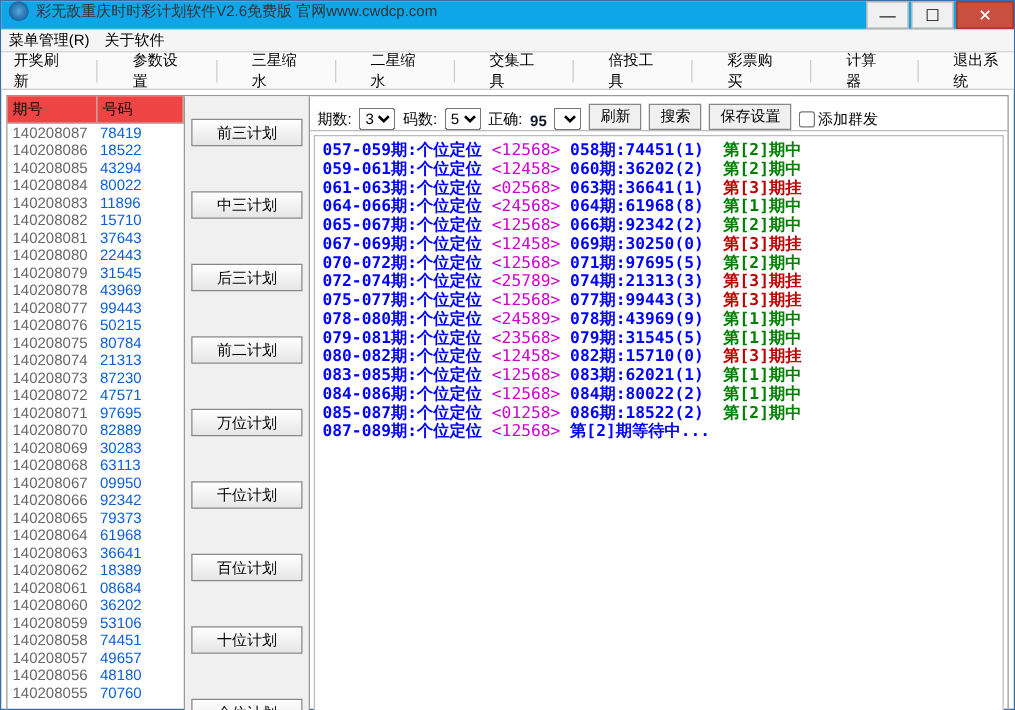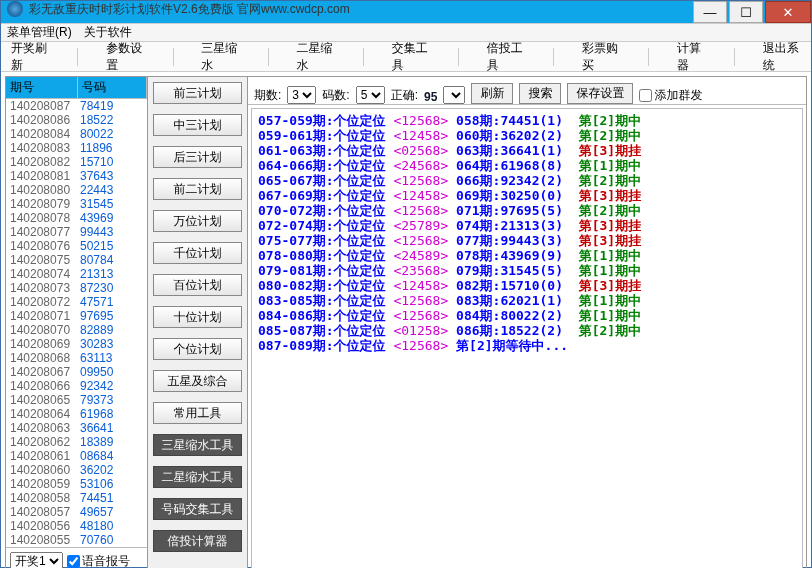--- a/index.html
+++ b/index.html
@@ -11,34 +11,34 @@
 .titlebar .winbtns { display: flex; }
 .titlebar .winbtn { width: 34px; height: 22px; border: 1px solid #aaa; margin-left: 2px; display: flex; align-items: center; justify-content: center; font-size: 13px; background: #f0f0f0; }
 .titlebar .winbtn.close { background: #c94f40; color: #fff; border-color: #a03020; width: 46px; }
 .menubar { height: 22px; background: #f5f5f5; border-bottom: 1px solid #ccc; display: flex; align-items: center; padding: 0 6px; gap: 12px; }
 .menubar span { cursor: default; }
 .toolbar { height: 30px; border-bottom: 1px solid #ccc; display: flex; align-items: center; padding: 0 8px; gap: 24px; background: #fafafa; }
 .toolbar .tbtn { padding: 2px 2px; cursor: default; }
 .toolbar .sep { width: 1px; height: 18px; background: #ccc; margin: 0 2px; }
 .body { flex: 1; display: flex; border: 1px solid #999; margin: 4px; }
 .leftcol { width: 142px; border-right: 1px solid #999; display: flex; flex-direction: column; }
-.list-head { display: flex; background: #0ea5e9; border-bottom: 1px solid #bbb; font-size: 12px; }
+.list-head { display: flex; background: #ef4444; border-bottom: 1px solid #bbb; font-size: 12px; }
 .list-head div { padding: 2px 4px; border-right: 1px solid #bbb; }
 .list-head .c1 { width: 72px; }
 .list-head .c2 { flex: 1; }
 .list-body { flex: 1; overflow: hidden; }
 .row { display: flex; font-size: 12px; line-height: 14px; color: #666; }
 .row .c1 { width: 72px; padding-left: 4px; }
 .row .c2 { flex: 1; padding-left: 2px; color: #0a5ed8; }
 .left-bottom { border-top: 1px solid #bbb; padding: 4px; display: flex; flex-direction: column; gap: 6px; }
 .lb-row1 { display: flex; align-items: center; gap: 4px; }
 .lb-row1 select { font-size: 12px; }
 .lb-row1 label { display: flex; align-items: center; gap: 2px; }
 .midcol { width: 100px; border-right: 1px solid #999; display: flex; flex-direction: column; background: #f0f0f0; }
-.midbtn { height: 22px; margin: 5px 5px; border: 1px solid #888; background: linear-gradient(#fff,#e6e6e6); font-size: 12px; }
+.midbtn { height: 22px; margin: 18px 5px; border: 1px solid #888; background: linear-gradient(#fff,#e6e6e6); font-size: 12px; }
 .midbtn.dark { background: #555; color: #ffffff; border-color: #444; }
 .rightcol { flex: 1; display: flex; flex-direction: column; }
 .filterbar { height: 28px; border-bottom: 1px solid #bbb; display: flex; align-items: flex-end; padding: 0 6px; gap: 6px; font-size: 12px; }
 .filterbar select { font-size: 12px; }
 .filterbar .red { color: #0f172a; font-weight: bold; }
 .filterbar .fbtn { padding: 1px 8px; border: 1px solid #888; background: #f0f0f0; }
 .filterbar label { display: flex; align-items: center; gap: 2px; }
 .results { flex: 1; padding: 4px 6px; overflow: auto; background: #fff; font-family: SimSun, monospace; font-size: 13px; line-height: 15px; border: 1px solid #bbb; margin: 3px; }
 .rline { white-space: pre; }
 .rline .pfx { color: #0000ff; font-weight: bold; }
@@ -92,20 +92,24 @@
       <div class="list-body" id="listbody">
           <div class="row">
             <div class="c1">140208087</div>
             <div class="c2">78419</div>
           </div>
           <div class="row">
             <div class="c1">140208086</div>
             <div class="c2">18522</div>
           </div>
           <div class="row">
+            <div class="c1">140208085</div>
+            <div class="c2">43294</div>
+          </div>
+          <div class="row">
             <div class="c1">140208084</div>
             <div class="c2">80022</div>
           </div>
           <div class="row">
             <div class="c1">140208083</div>
             <div class="c2">11896</div>
           </div>
           <div class="row">
             <div class="c1">140208082</div>
             <div class="c2">15710</div>

